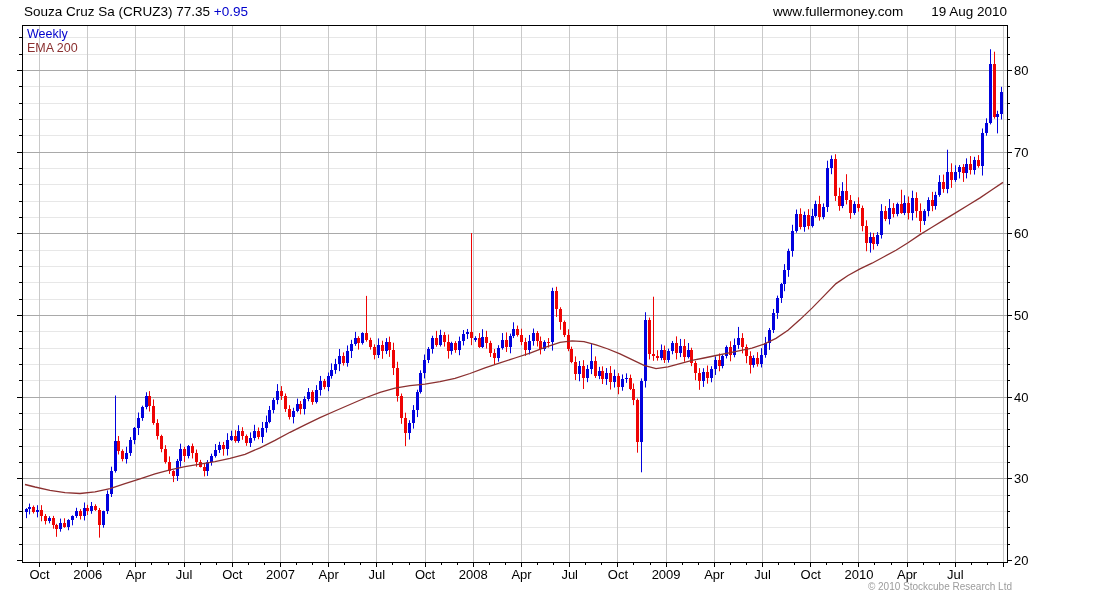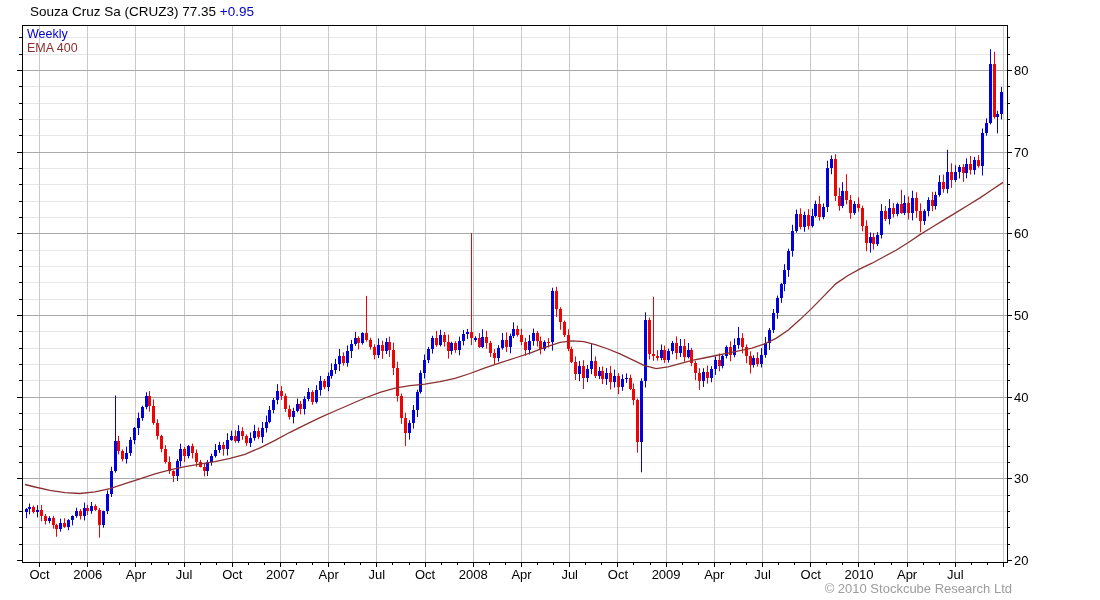--- a/index.html
+++ b/index.html
@@ -1,26 +1,26 @@
 <!DOCTYPE html>
 <html><head>
 <meta charset="utf-8">
 <style>
   html,body{margin:0;padding:0;background:#fff;}
   #screen{position:relative;width:1100px;height:600px;background:#fff;overflow:hidden;
           font-family:"Liberation Sans","DejaVu Sans",sans-serif;}
   #chart-svg{position:absolute;left:0;top:0;}
   .hdr{position:absolute;top:4px;font-size:13.5px;color:#000;white-space:nowrap;}
-  #hdr-left{left:30px;}
+  #hdr-left{left:24px;}
   #hdr-left .chg{color:#0000cc;}
   #hdr-right{right:93px;display:flex;gap:28px;}
   .legend{position:absolute;left:27px;font-size:12.5px;line-height:13px;}
   #legend-tf{top:28px;color:#0000cc;text-align:center;}
   #legend-ema{top:42px;color:#8b3030;}
-  #copyright{position:absolute;right:88px;top:581px;font-size:13px;color:#9c9c9c;}
+  #copyright{position:absolute;right:88px;top:581px;font-size:10px;color:#9c9c9c;}
 </style>
 </head>
 <body>
 
 <div id="screen">
   <svg id="chart-svg" width="1100" height="600">
       <line x1="22" y1="544.1666" x2="1007" y2="544.1666" stroke="#e7e7e7" stroke-width="1" shape-rendering="crispEdges"></line>
       <line x1="22" y1="527.8332" x2="1007" y2="527.8332" stroke="#e7e7e7" stroke-width="1" shape-rendering="crispEdges"></line>
       <line x1="22" y1="511.4998" x2="1007" y2="511.4998" stroke="#e7e7e7" stroke-width="1" shape-rendering="crispEdges"></line>
       <line x1="22" y1="495.1664" x2="1007" y2="495.1664" stroke="#e7e7e7" stroke-width="1" shape-rendering="crispEdges"></line>
@@ -730,16 +730,20 @@
       <text x="617.9000000000001" y="579" font-size="13px" fill="#000000" text-anchor="middle" font-family="Liberation Sans, sans-serif">Oct</text>
       <text x="666.1" y="579" font-size="13px" fill="#000000" text-anchor="middle" font-family="Liberation Sans, sans-serif">2009</text>
       <text x="714.3000000000001" y="579" font-size="13px" fill="#000000" text-anchor="middle" font-family="Liberation Sans, sans-serif">Apr</text>
       <text x="762.5" y="579" font-size="13px" fill="#000000" text-anchor="middle" font-family="Liberation Sans, sans-serif">Jul</text>
       <text x="810.7" y="579" font-size="13px" fill="#000000" text-anchor="middle" font-family="Liberation Sans, sans-serif">Oct</text>
       <text x="858.9000000000001" y="579" font-size="13px" fill="#000000" text-anchor="middle" font-family="Liberation Sans, sans-serif">2010</text>
       <text x="907.1" y="579" font-size="13px" fill="#000000" text-anchor="middle" font-family="Liberation Sans, sans-serif">Apr</text>
       <text x="955.3000000000001" y="579" font-size="13px" fill="#000000" text-anchor="middle" font-family="Liberation Sans, sans-serif">Jul</text>
     </svg>
   <div class="hdr" id="hdr-left"><span>Souza Cruz Sa (CRUZ3) 77.35</span> <span class="chg">+0.95</span></div>
+  <div class="hdr" id="hdr-right">
+    <span>www.fullermoney.com</span>
+    <span>19 Aug 2010</span>
+  </div>
   <div class="legend" id="legend-tf">Weekly</div>
-  <div class="legend" id="legend-ema">EMA 400</div>
+  <div class="legend" id="legend-ema">EMA 200</div>
   <div id="copyright">© 2010 Stockcube Research Ltd</div>
 </div>
 
 </body></html>

